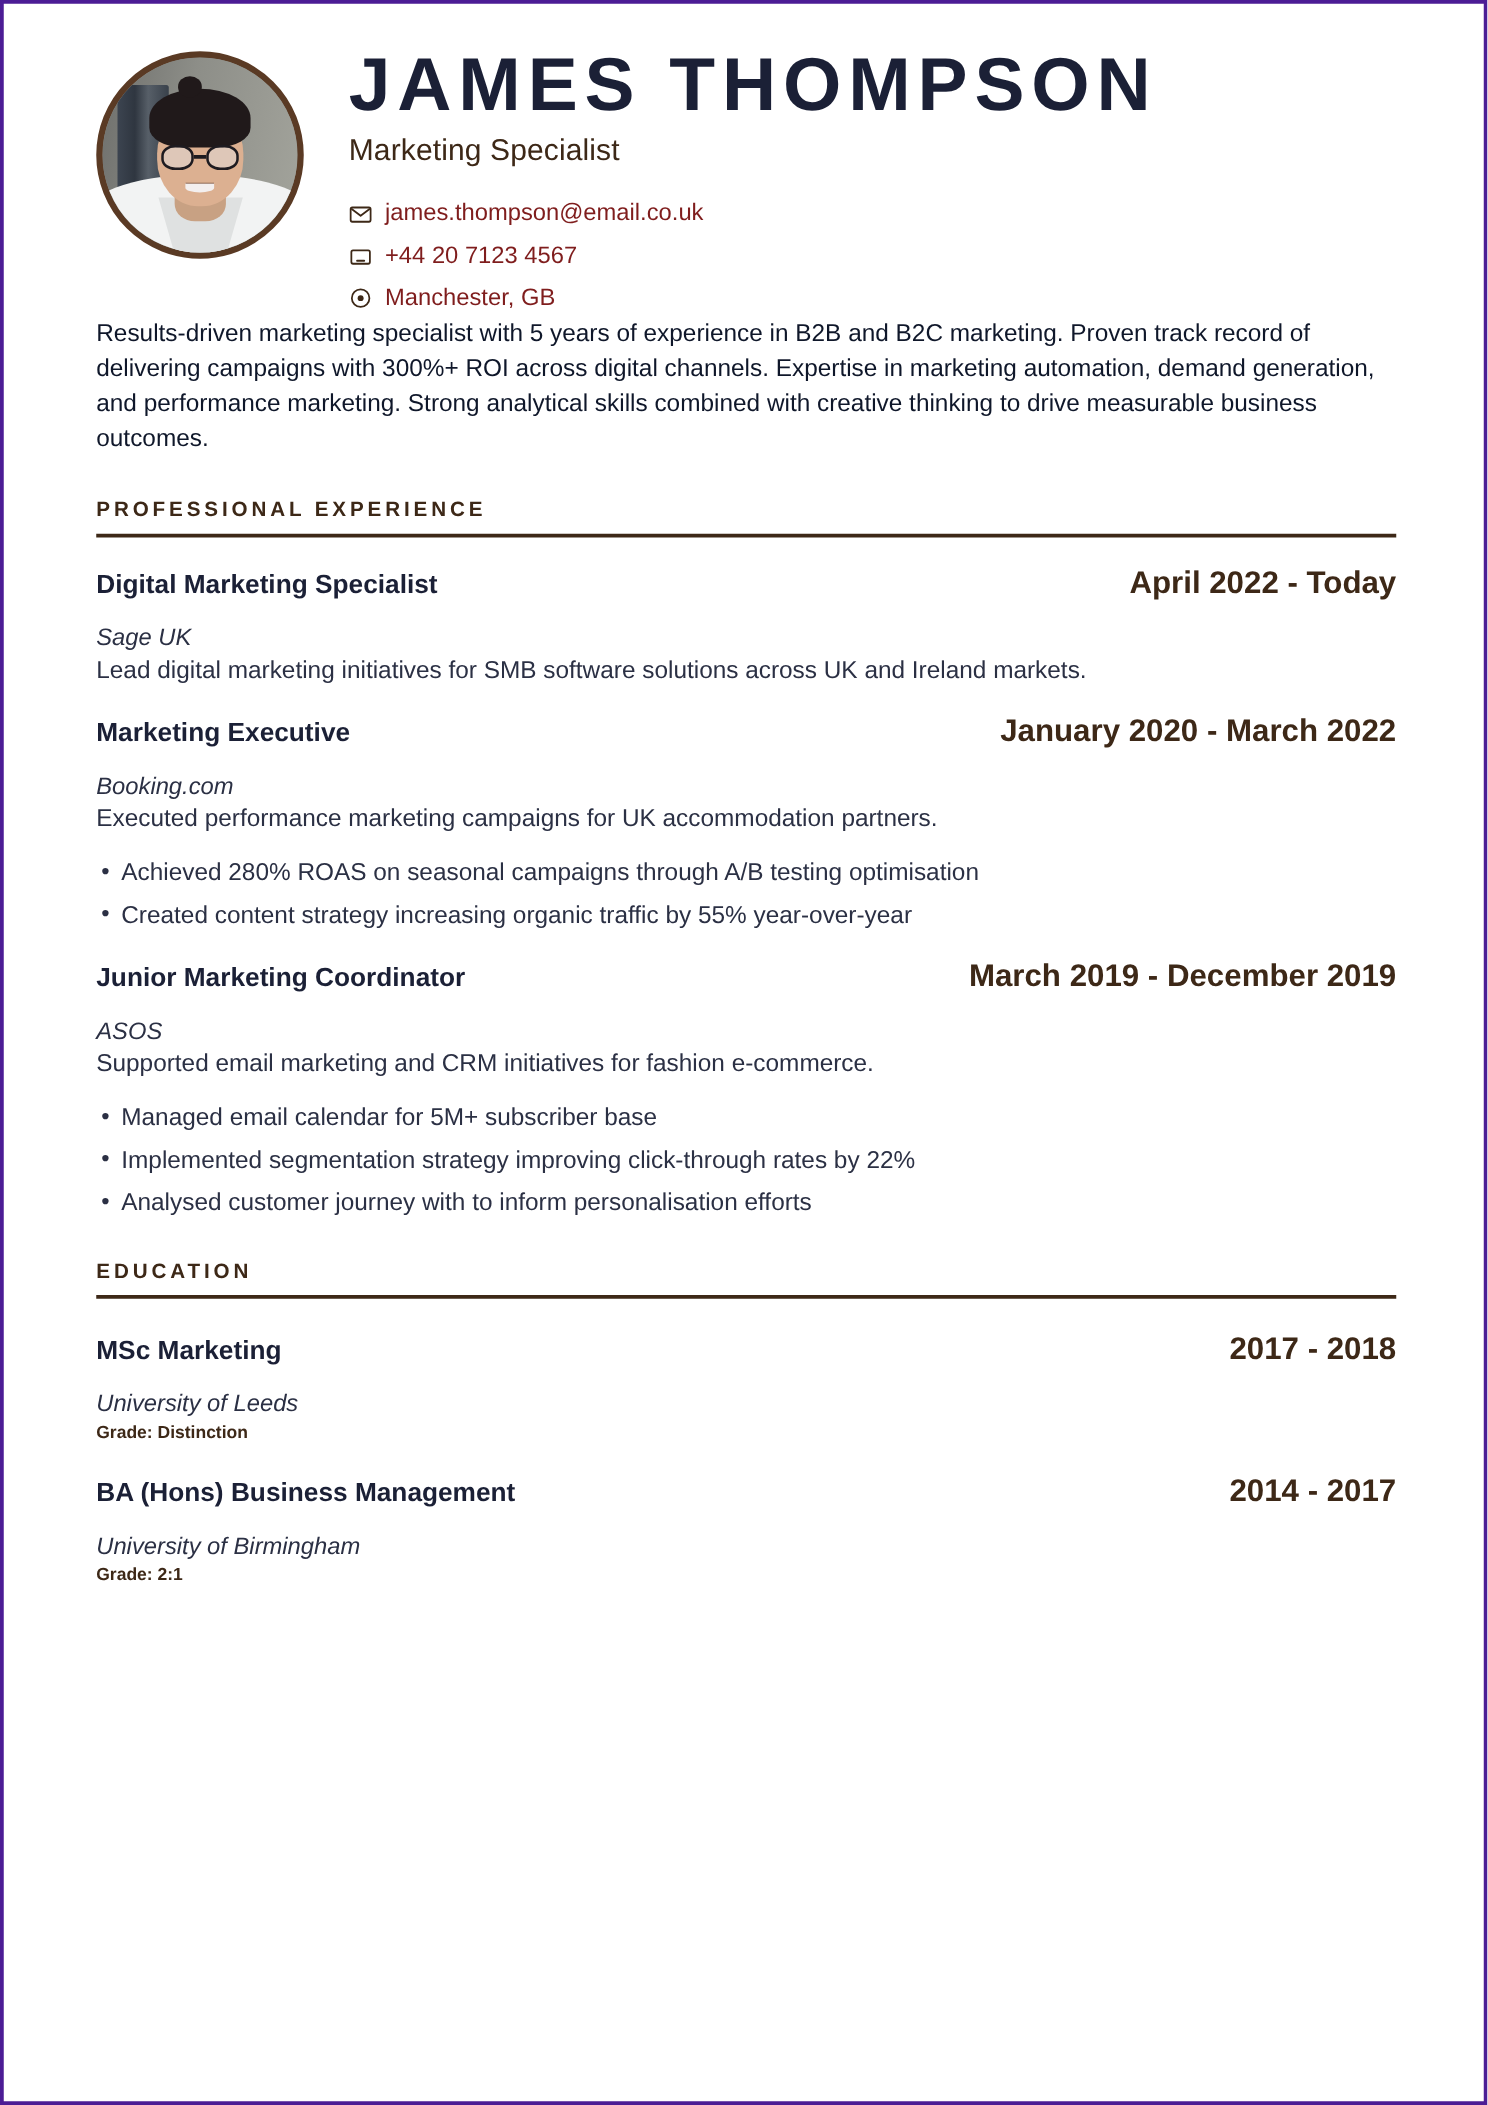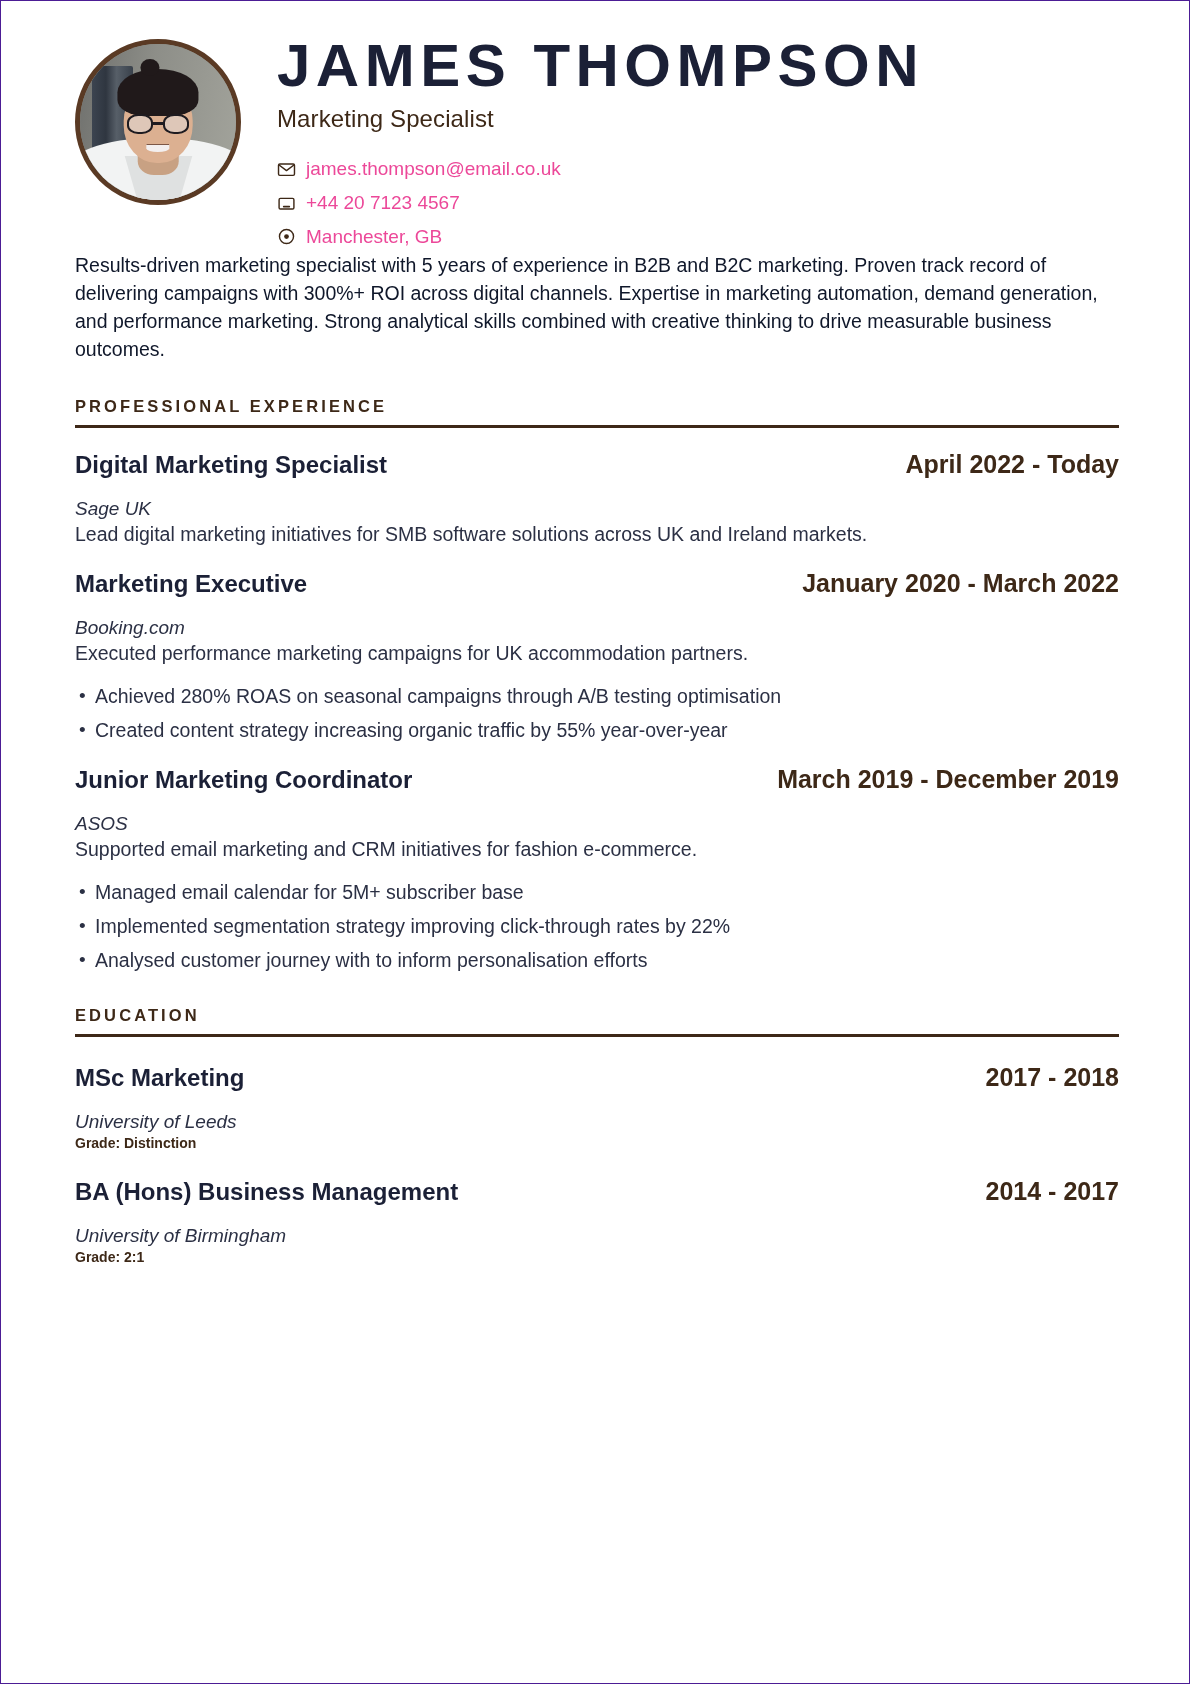--- a/index.html
+++ b/index.html
@@ -13,21 +13,21 @@
   body {
     font-family: "Liberation Sans", sans-serif;
     color: #2b3044;
   }
 
   .page {
     position: relative;
     width: 1190px;
     height: 1684px;
     background: #ffffff;
-    border: 1px solid #4c1d95;
+    border: 3px solid #4c1d95;
     padding: 30px 70px 0 74px;
   }
 
   
   .header {
     display: flex;
     align-items: flex-start;
     gap: 36px;
   }
 
@@ -135,21 +135,21 @@
     letter-spacing: 0.1px;
   }
 
   .contacts { margin-top: 24px; }
 
   .contact-row {
     display: flex;
     align-items: center;
     gap: 10px;
     font-size: 19px;
-    color: #ec4899;
+    color: #7f1d1d;
     margin-bottom: 10px;
     line-height: 1.25;
   }
   .contact-row svg { flex: 0 0 auto; display: block; }
 
   
   .summary {
     font-size: 19.5px;
     line-height: 1.44;
     color: #0f172a;
@@ -179,21 +179,21 @@
   .entry:first-of-type { margin-top: 20px; }
 
   .entry-head {
     display: flex;
     justify-content: space-between;
     align-items: baseline;
     gap: 20px;
   }
 
   .entry-title {
-    font-size: 24px;
+    font-size: 21px;
     font-weight: bold;
     color: #1b2036;
   }
 
   .entry-dates {
     font-size: 25px;
     font-weight: bold;
     color: #3d2817;
     white-space: nowrap;
   }

